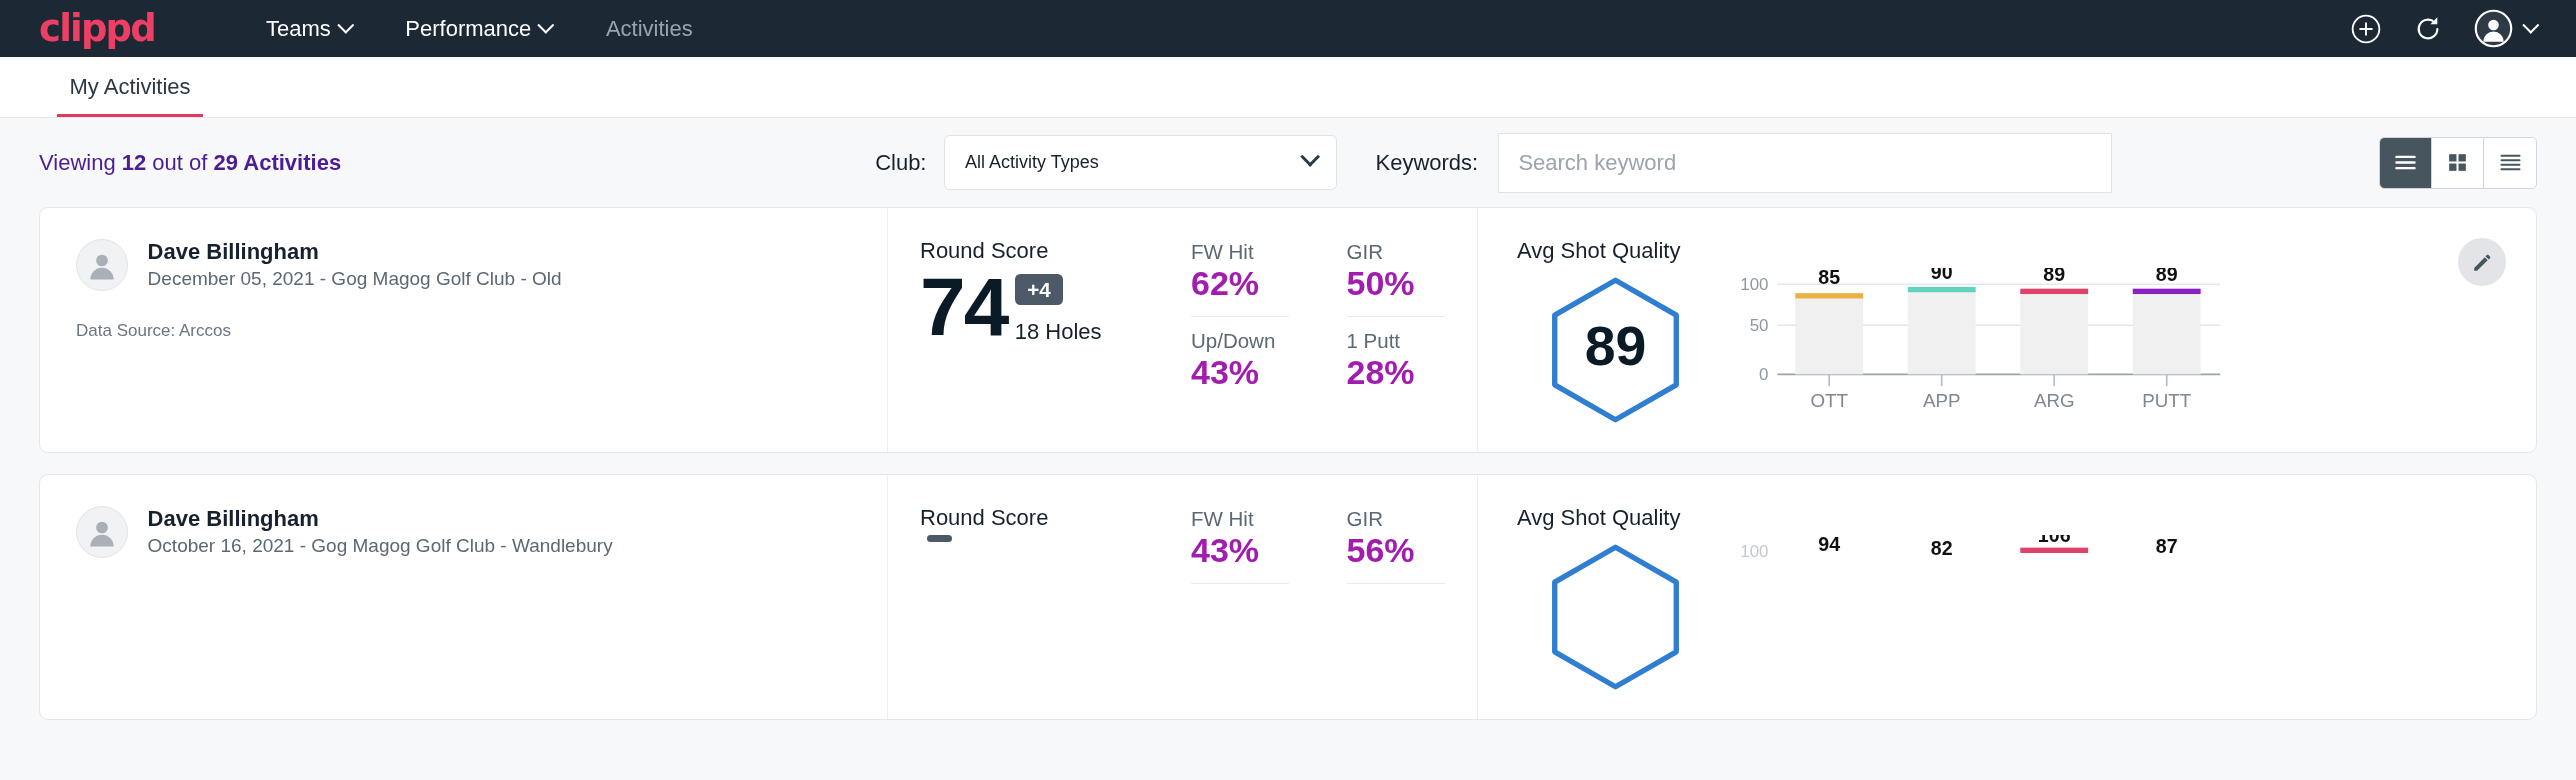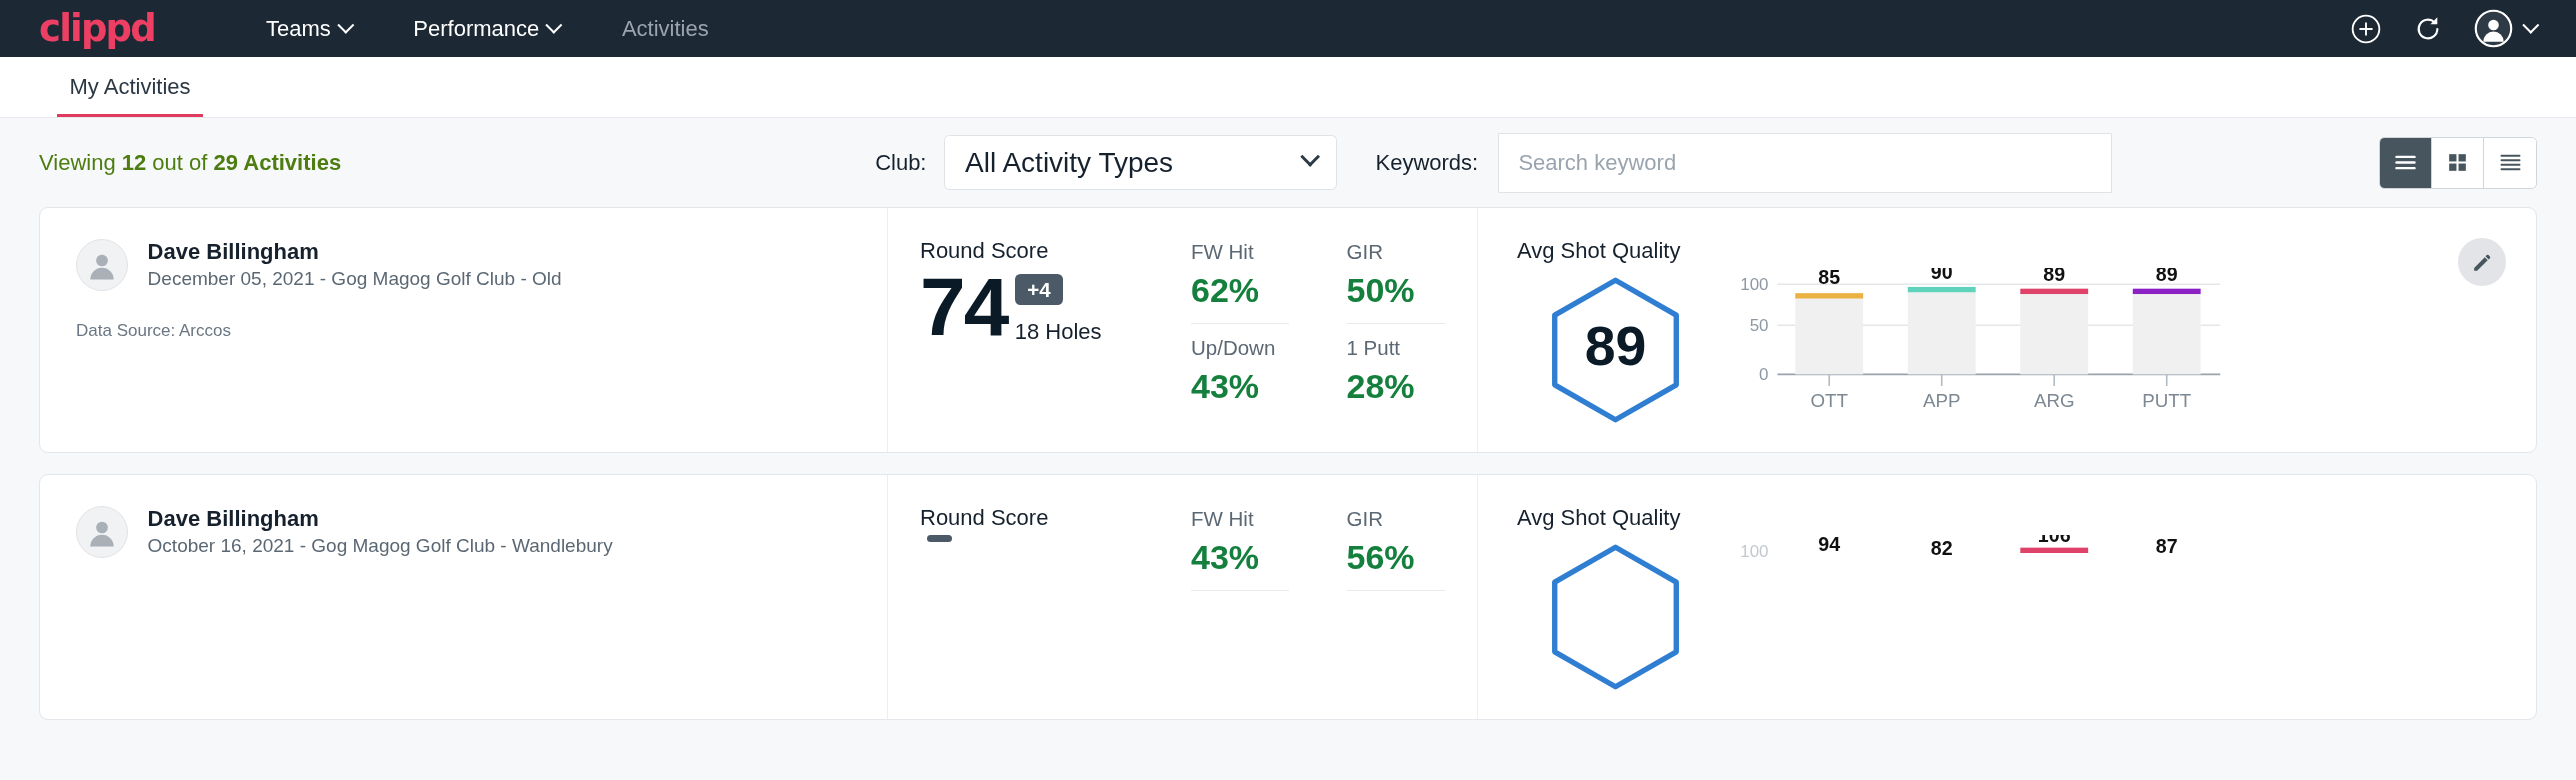--- a/index.html
+++ b/index.html
@@ -21,21 +21,21 @@
   }
   .logo {
     font-size: 37px;
     font-weight: bold;
     color: #ec3f63;
     letter-spacing: -1.8px;
     font-family: "DejaVu Sans", sans-serif;
     line-height: 1;
     margin-right: 86px;
   }
-  .nav { display: flex; align-items: center; gap: 12px; }
+  .nav { display: flex; align-items: center; gap: 4px; }
   .nav-item {
     display: flex; align-items: center; gap: 9px;
     color: #ffffff;
     font-size: 22px;
     padding: 0 25px;
     cursor: pointer;
     white-space: nowrap;
   }
   .nav-item.muted { color: #9aa4ae; }
   .chev {
@@ -71,29 +71,29 @@
   .tab.active { border-bottom-color: #e03a5f; color: #2b3742; }
 
   
   .filterbar {
     height: 89px;
     display: flex;
     align-items: center;
     padding: 0 39px;
     gap: 0;
   }
-  .viewing { font-size: 22px; color: #4d7c0f; }
+  .viewing { font-size: 22px; color: #4c1d95; }
   .viewing b { font-weight: bold; }
   .show-group { display: flex; align-items: center; gap: 18px; margin-left: 534px;}
   .lbl { font-size: 22px; color: #16212e; }
   .select {
     width: 393px; height: 55px;
     background: #fff; border: 0.9px solid #dfe3e8; border-radius: 5.4px;
     display: flex; align-items: center; justify-content: space-between;
-    padding: 0 19.6px; font-size: 28px; color: #16212e; cursor: pointer;
+    padding: 0 19.6px; font-size: 18px; color: #16212e; cursor: pointer;
   }
   .select .chev2 {
     width: 14.3px; height: 14.3px;
     border-right: 3.1px solid #2c3a47;
     border-bottom: 3.1px solid #2c3a47;
     transform: rotate(45deg) translate(-3.6px,-3.6px);
   }
   .kw-group { display: flex; align-items: center; gap: 19.6px; margin-left: 38px; justify-content: center; }
   .search-input {
     width: 614px; height: 60px;
@@ -154,21 +154,21 @@
   .badge {
     background: #4b5a66; color: #fff; font-size: 20.5px; font-weight: bold;
     border-radius: 5.4px; padding: 3.6px 12.5px; margin-bottom: 14.3px;
   }
   .holes { font-size: 22px; color: #16212e; }
 
   .col-stats { width: 286px; padding: 32px 0 0 0; }
   .stat-grid { display: grid; grid-template-columns: 1fr 1fr; column-gap: 25px; }
   .stat-cell { }
   .stat-k { font-size: 20.5px; color: #5b6874; }
-  .stat-v { font-size: 34px; font-weight: bold; color: #15803d; margin-top: 7px; }
+  .stat-v { font-size: 34px; font-weight: bold; color: #a21caf; margin-top: 0; }
   .stat-cell.top { border-bottom: 0.9px solid #e8eaed; padding-bottom: 12.5px; margin-bottom: 12.5px; width: 98px; }
 
   .col-quality {
     flex: 1;
     border-left: 0.9px solid #eceef1;
     padding: 30px 36px 0 39px;
     display: flex; flex-direction: column;
   }
   .q-body { display: flex; align-items: flex-start; margin-top: 3.6px; }
   .hex-wrap { width: 196px; display: flex; justify-content: center; padding-top: 5.4px; }

